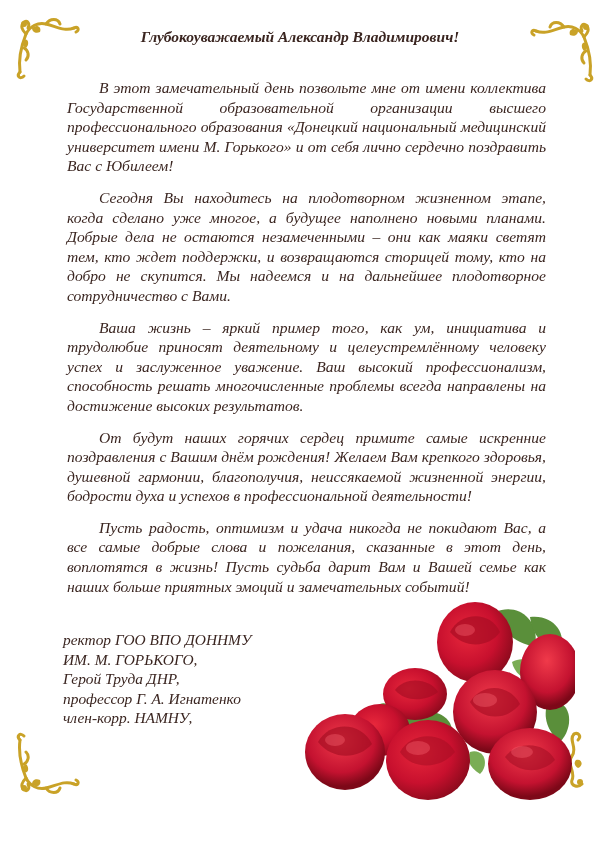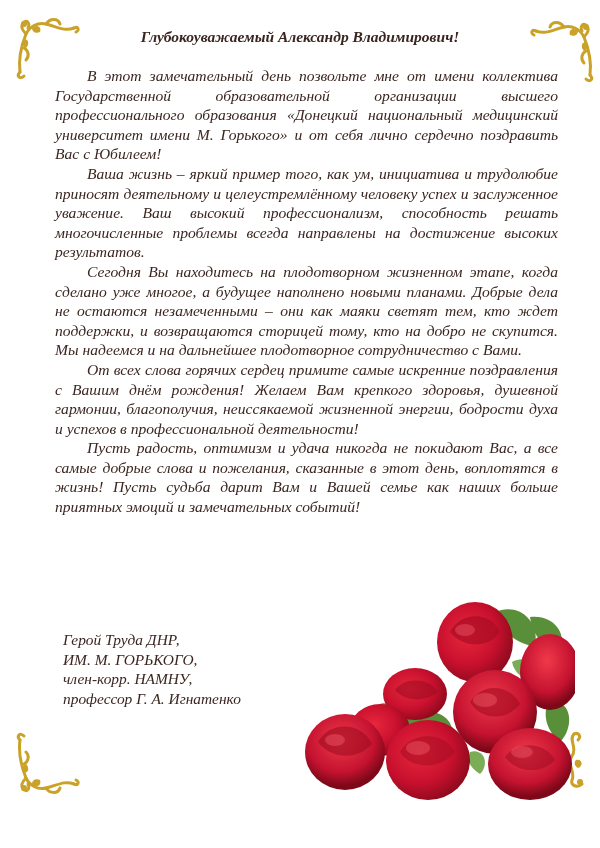--- a/index.html
+++ b/index.html
@@ -9,21 +9,21 @@
     position: absolute; left: 0; top: 28px; width: 600px; text-align: center;
     font-family: "Liberation Serif", "DejaVu Serif", serif;
     font-style: italic; font-weight: bold; font-size: 15.5px; color: #3a2520;
   }
   .body {
     position: absolute; left: 55px; top: 66px; width: 503px;
     font-family: "Liberation Serif", "DejaVu Serif", serif;
     font-style: italic; font-size: 15.6px; line-height: 19.6px; color: #3a2520;
     text-align: justify;
   }
-  .body p { margin: 0; text-indent: 32px; }
+  .body p { margin: 12px; text-indent: 32px; }
   .signature {
     position: absolute; left: 63px; top: 630px; width: 230px;
     font-family: "Liberation Serif", "DejaVu Serif", serif;
     font-style: italic; font-size: 15.4px; line-height: 19.5px; color: #3a2520;
   }
   .signature div { white-space: nowrap; }
   .roses { position: absolute; left: 290px; top: 592px; width: 285px; height: 222px; }
   .corner { position: absolute; width: 70px; height: 70px; }
   .corner svg { width: 100%; height: 100%; }
   .c-tl { left: 12px; top: 12px; }
@@ -97,31 +97,32 @@
         <path d="M16 30 C22 28 24 36 18 38 C14 36 14 32 16 30Z"></path>
         <circle cx="20" cy="52" r="3"></circle>
       </g>
     </svg>
   </div>
 
   <div class="title">Глубокоуважаемый Александр Владимирович!</div>
 
   <div class="body">
     <p>В этот замечательный день позвольте мне от имени коллектива Государственной образовательной организации высшего профессионального образования «Донецкий национальный медицинский университет имени М. Горького» и от себя лично сердечно поздравить Вас с Юбилеем!</p>
+    <p>Сегодня Вы находитесь на плодотворном жизненном этапе, когда сделано уже многое, а будущее наполнено новыми планами. Добрые дела не остаются незамеченными – они как маяки светят тем, кто ждет поддержки, и возвращаются сторицей тому, кто на добро не скупится. Мы надеемся и на дальнейшее плодотворное сотрудничество с Вами.</p>
     <p>Ваша жизнь – яркий пример того, как ум, инициатива и трудолюбие приносят деятельному и целеустремлённому человеку успех и заслуженное уважение. Ваш высокий профессионализм, способность решать многочисленные проблемы всегда направлены на достижение высоких результатов.</p>
-    <p>Сегодня Вы находитесь на плодотворном жизненном этапе, когда сделано уже многое, а будущее наполнено новыми планами. Добрые дела не остаются незамеченными – они как маяки светят тем, кто ждет поддержки, и возвращаются сторицей тому, кто на добро не скупится. Мы надеемся и на дальнейшее плодотворное сотрудничество с Вами.</p>
-    <p>От всех слова горячих сердец примите самые искренние поздравления с Вашим днём рождения! Желаем Вам крепкого здоровья, душевной гармонии, благополучия, неиссякаемой жизненной энергии, бодрости духа и успехов в профессиональной деятельности!</p>
+    <p>От будут наших горячих сердец примите самые искренние поздравления с Вашим днём рождения! Желаем Вам крепкого здоровья, душевной гармонии, благополучия, неиссякаемой жизненной энергии, бодрости духа и успехов в профессиональной деятельности!</p>
     <p>Пусть радость, оптимизм и удача никогда не покидают Вас, а все самые добрые слова и пожелания, сказанные в этот день, воплотятся в жизнь! Пусть судьба дарит Вам и Вашей семье как наших больше приятных эмоций и замечательных событий!</p>
   </div>
 
   <div class="signature">
+    <div>ректор ГОО ВПО ДОННМУ</div>
+    <div>ИМ. М. ГОРЬКОГО,</div>
     <div>Герой Труда ДНР,</div>
-    <div>ИМ. М. ГОРЬКОГО,</div>
+    <div>профессор Г. А. Игнатенко</div>
     <div>член-корр. НАМНУ,</div>
-    <div>профессор Г. А. Игнатенко</div>
   </div>
 
   <div class="roses">
     <svg viewBox="0 0 285 222" width="285" height="222">
       <defs>
         <radialGradient id="rg" cx="40%" cy="40%" r="65%">
           <stop offset="0%" stop-color="#e8283c"></stop>
           <stop offset="60%" stop-color="#c8102e"></stop>
           <stop offset="100%" stop-color="#8a0a1c"></stop>
         </radialGradient>

